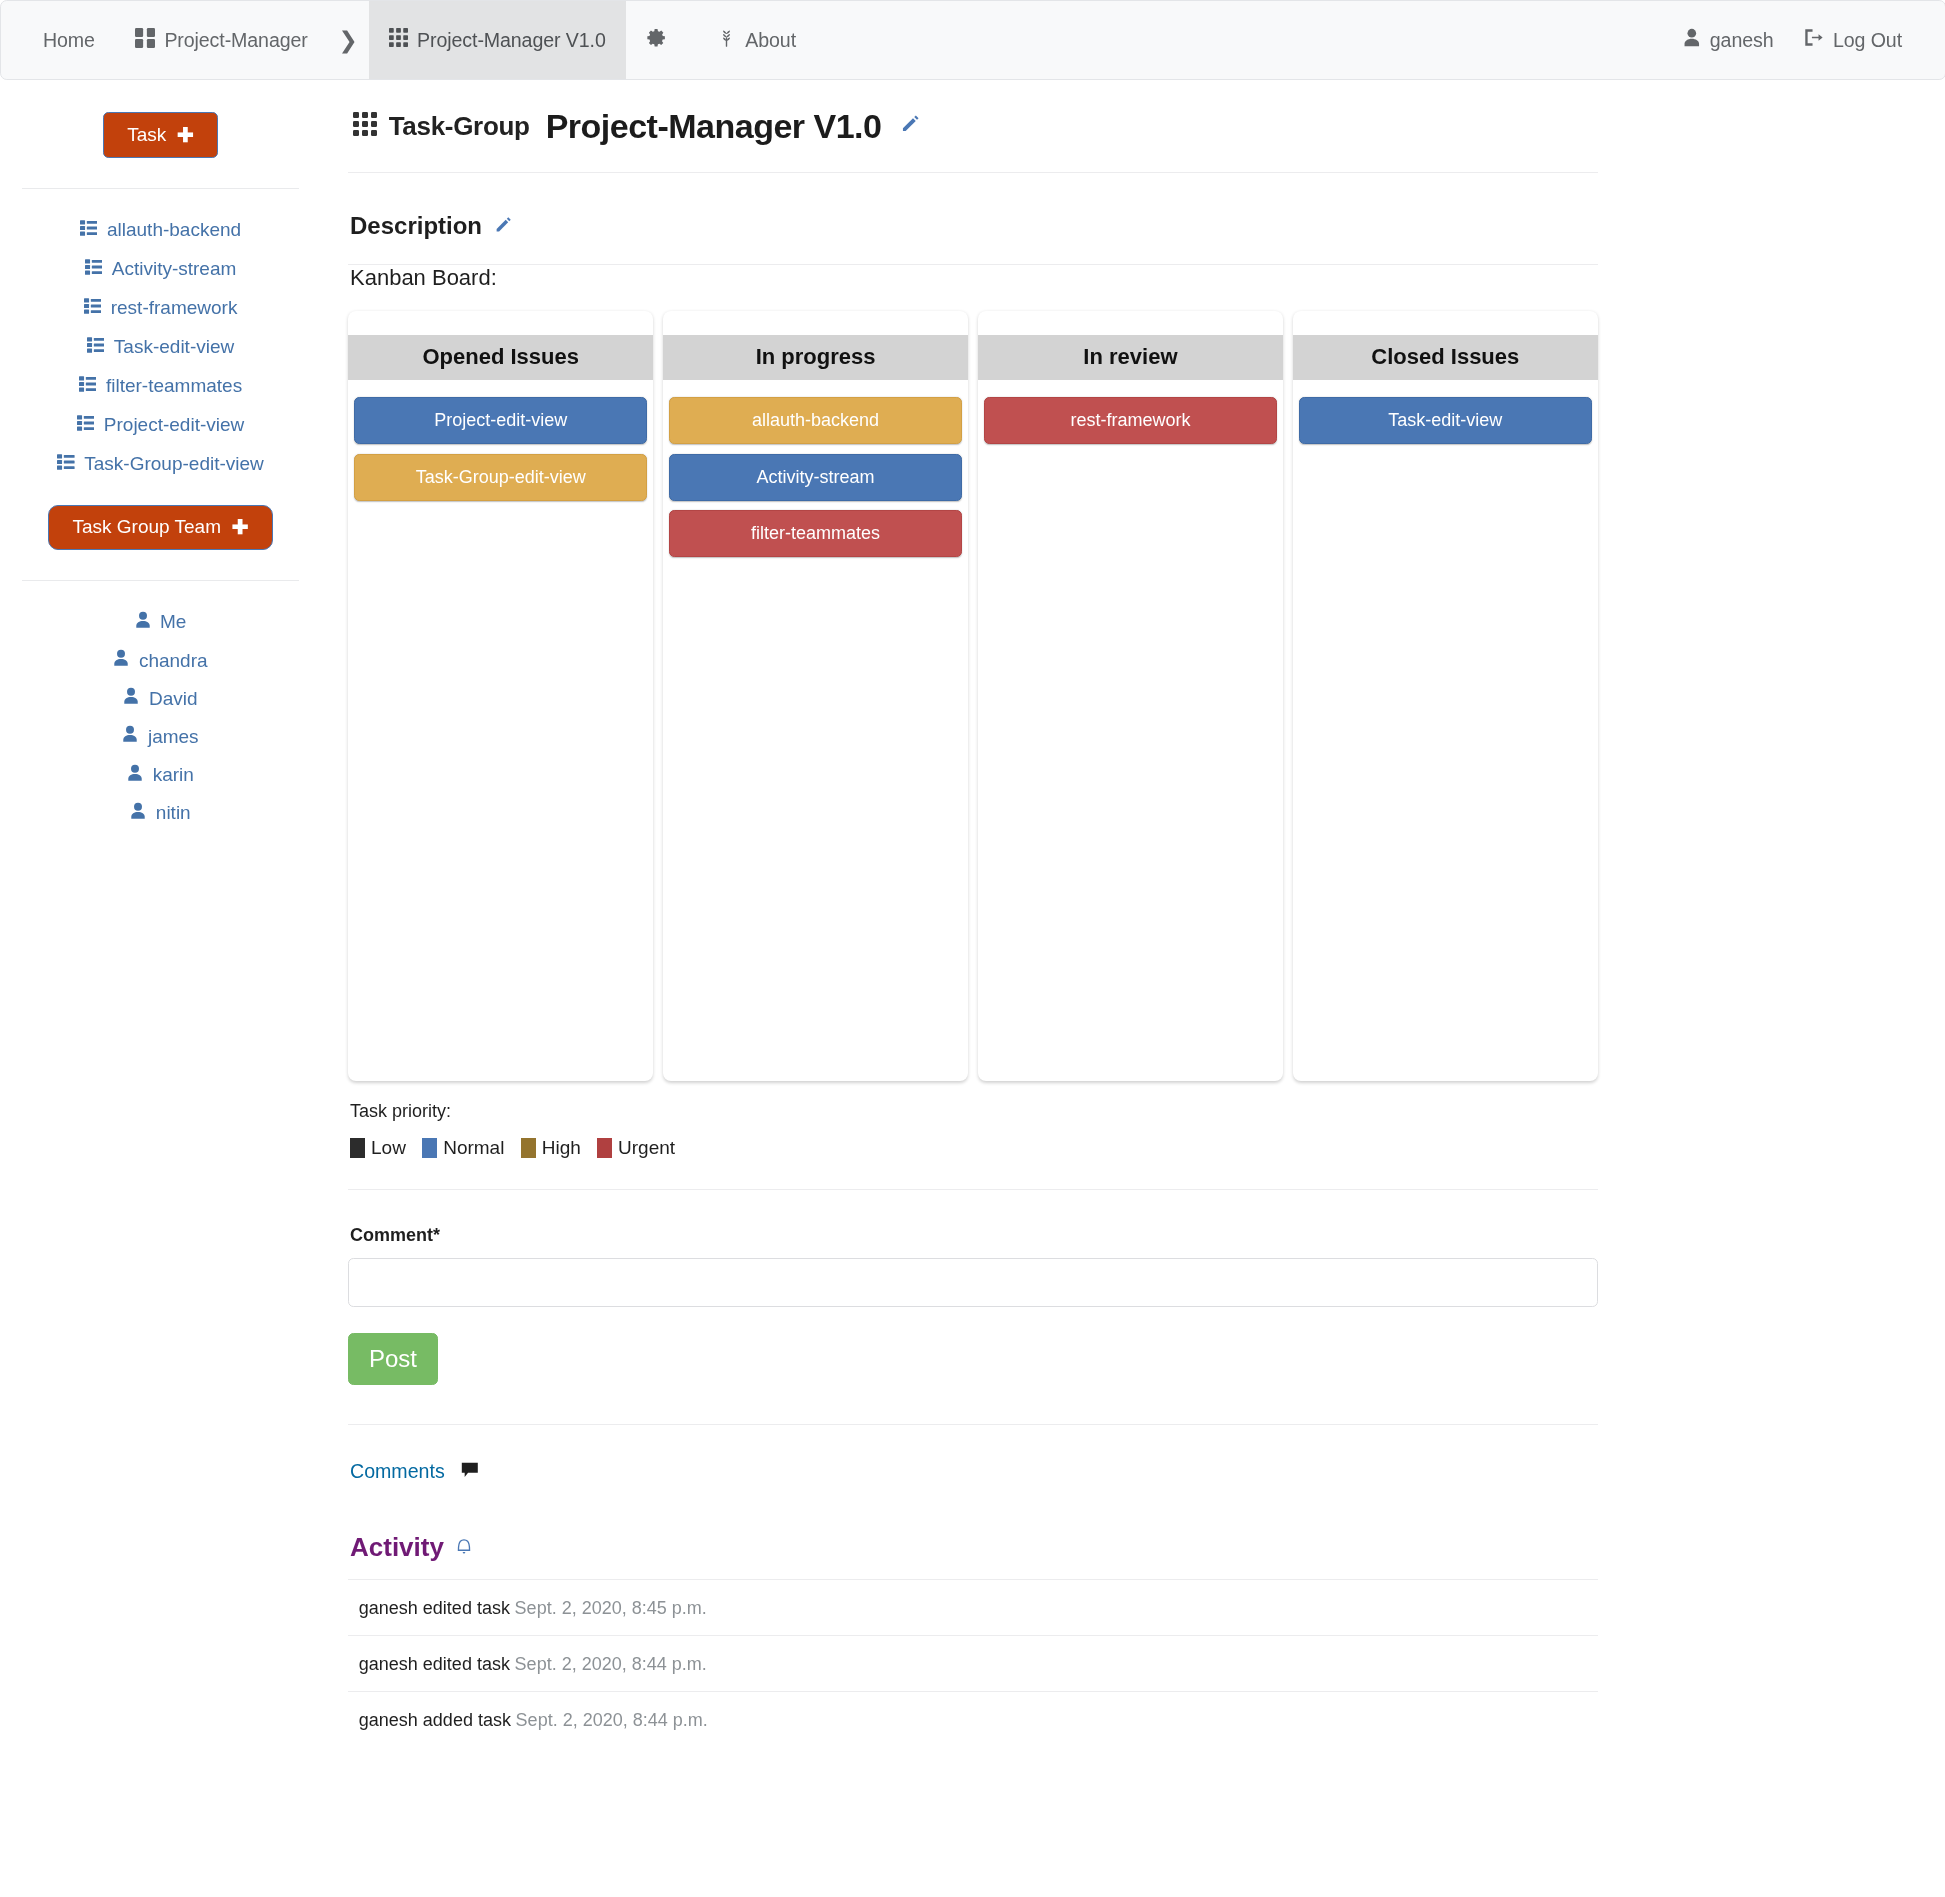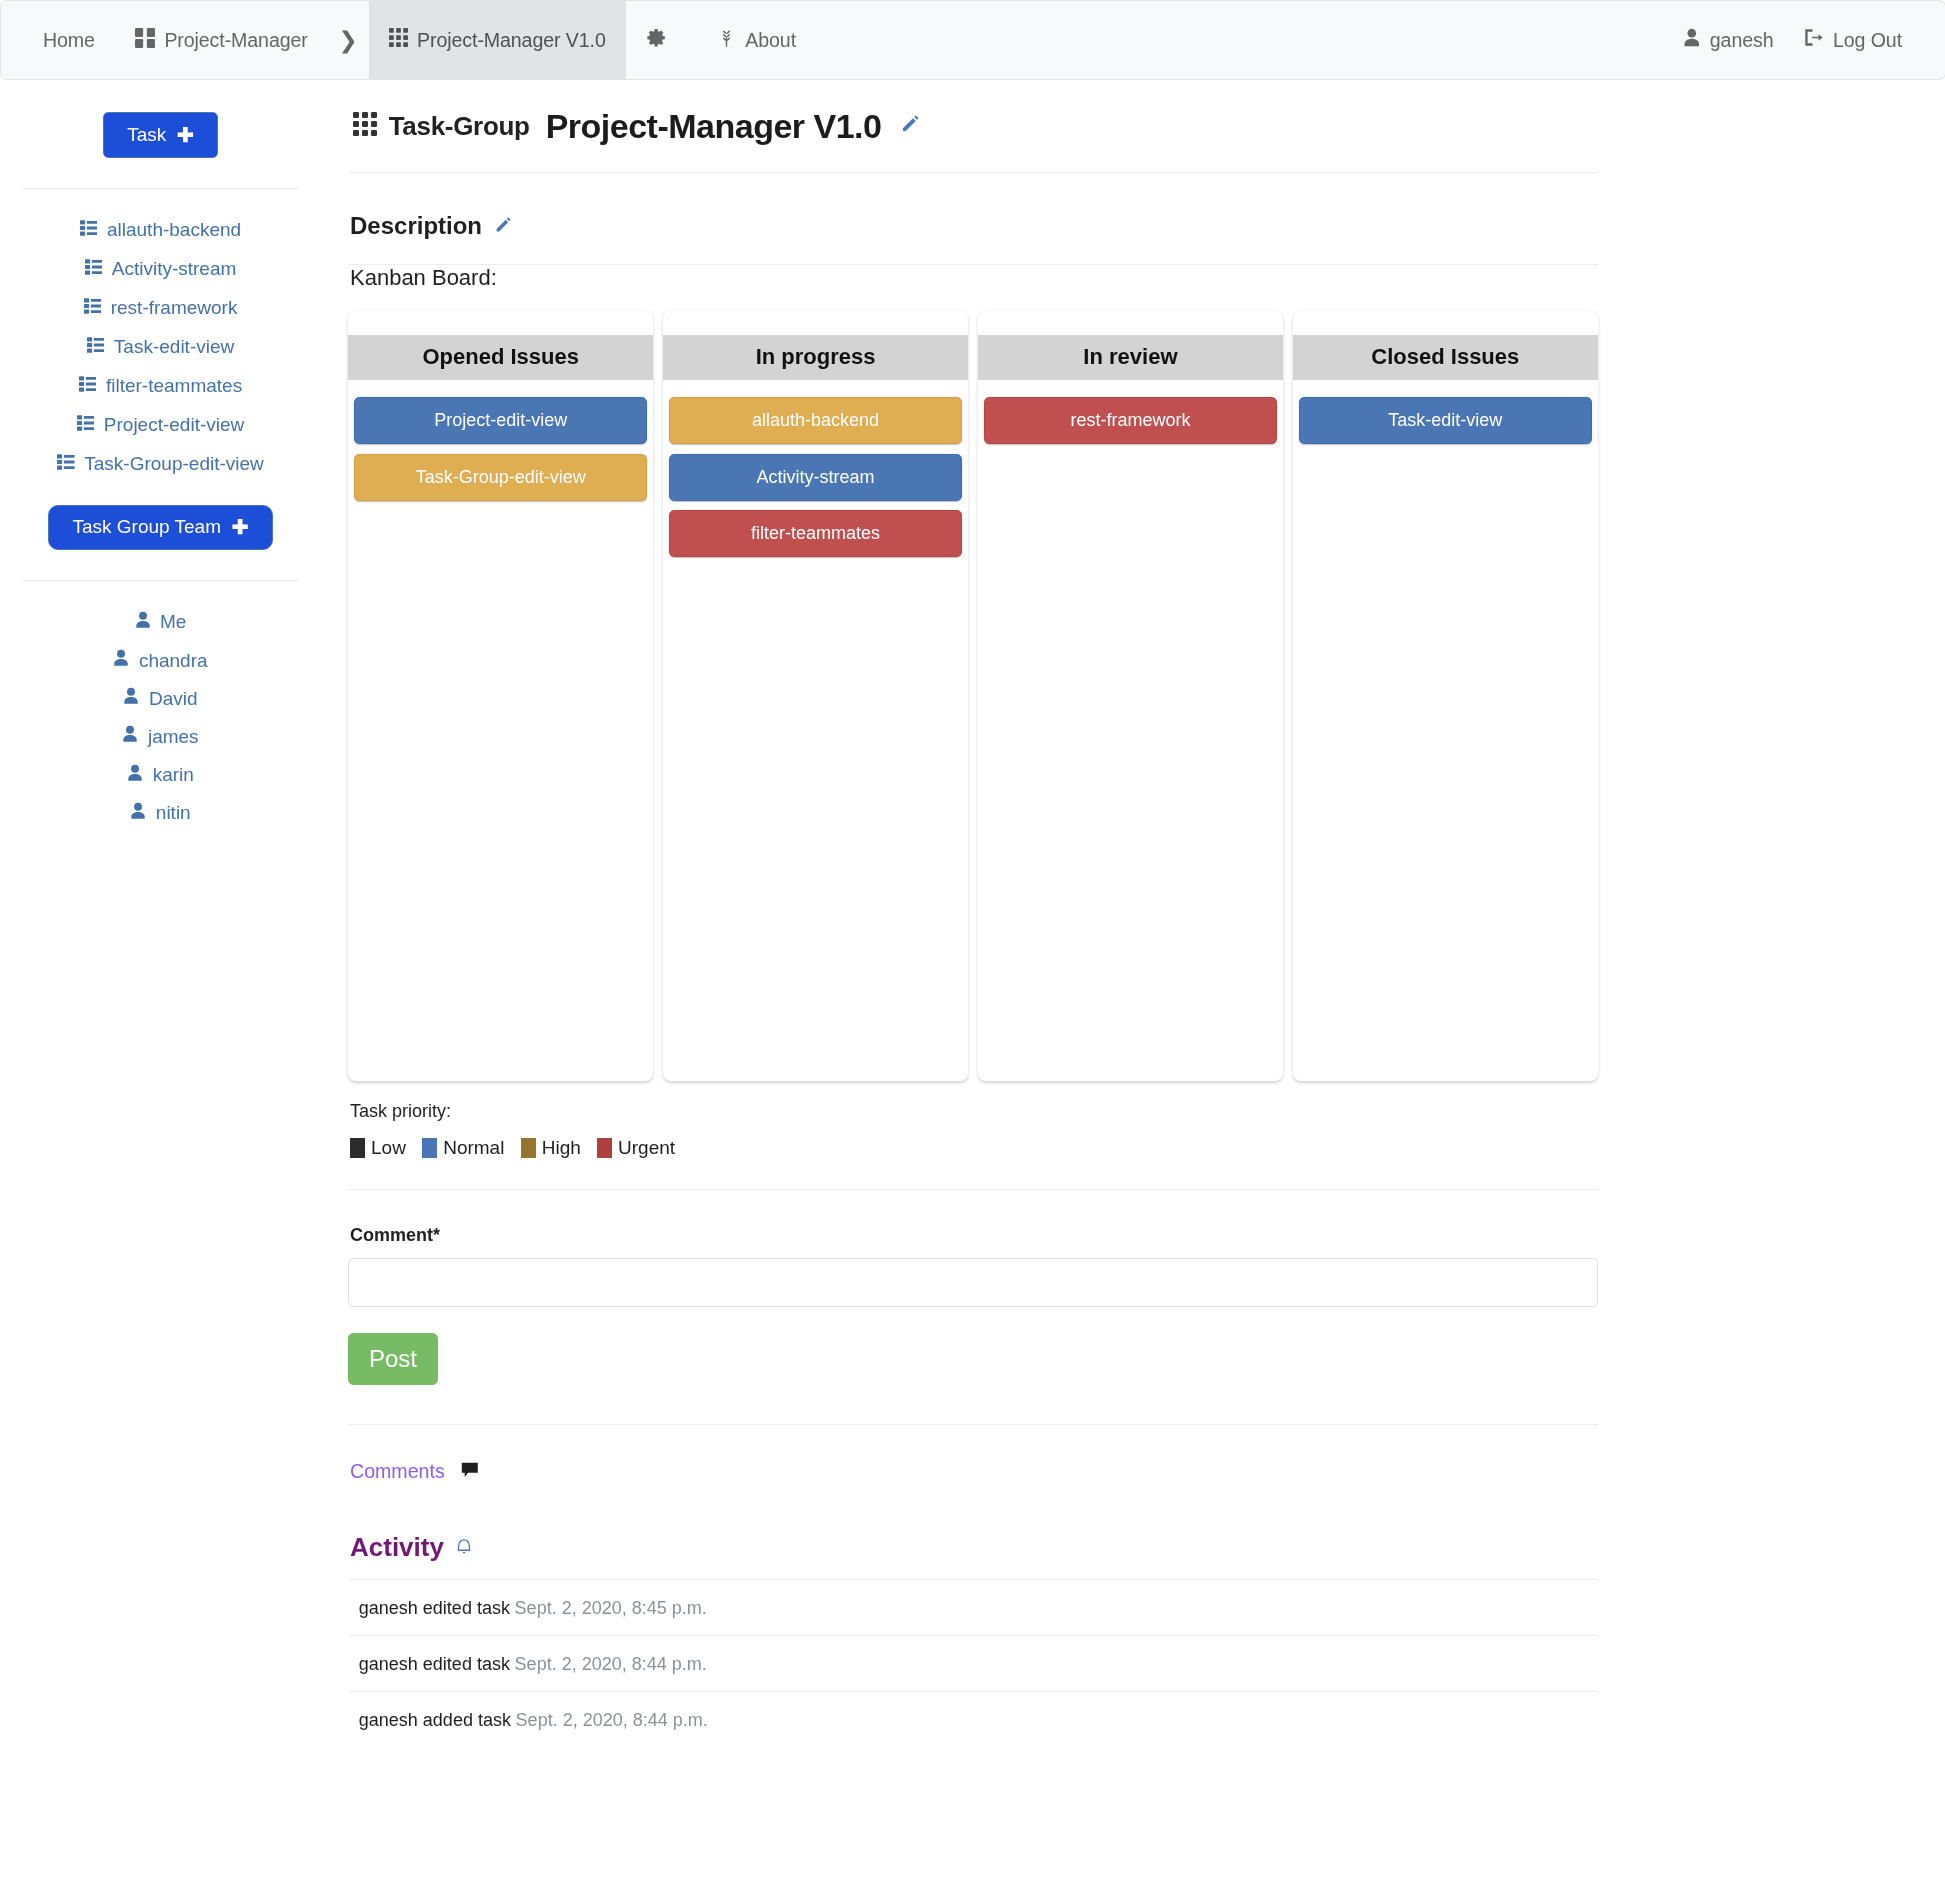--- a/index.html
+++ b/index.html
@@ -71,21 +71,21 @@
     align-items: center;
     justify-content: center;
     gap: 10.8px;
     border-radius: 5.4px;
     border: 0.7px solid transparent;
     font-size: 19px;
     cursor: pointer;
     font-family: inherit;
   }
   .btn-primary {
-    background: #1d4ed8;
+    background: #c2410c;
     border-color: #4a77b4;
     color: #fff;
   }
   .btn-task { padding: 10.8px 23px; }
   .btn-team { padding: 10.8px 23px; border-radius: 10px; }
   .plus-glyph { font-weight: 700; font-size: 20px; line-height: 1; }
 
   .side-divider {
     border: 0;
     border-top: 1.4px solid #e9eaec;
@@ -230,21 +230,21 @@
     background: #77bb64;
     border: 0.7px solid #77bb64;
     color: #fff;
     padding: 10.8px 20px;
     margin-top: 26px;
     font-size: 24px;
     border-radius: 5.4px;
   }
   .comments-head {
     display: flex; align-items: center; gap: 16px;
-    font-size: 19.6px; color: #8b5cf6; padding-left: 2px;
+    font-size: 19.6px; color: #0369a1; padding-left: 2px;
   }
 
   
   .activity-head {
     display: flex; align-items: center; gap: 10.8px;
     font-size: 26px; font-weight: 700; color: #701a75; padding-left: 2px;
   }
   .activity-list { margin-top: 0; }
   .activity-row {
     border-top: 1.4px solid #ececee;

